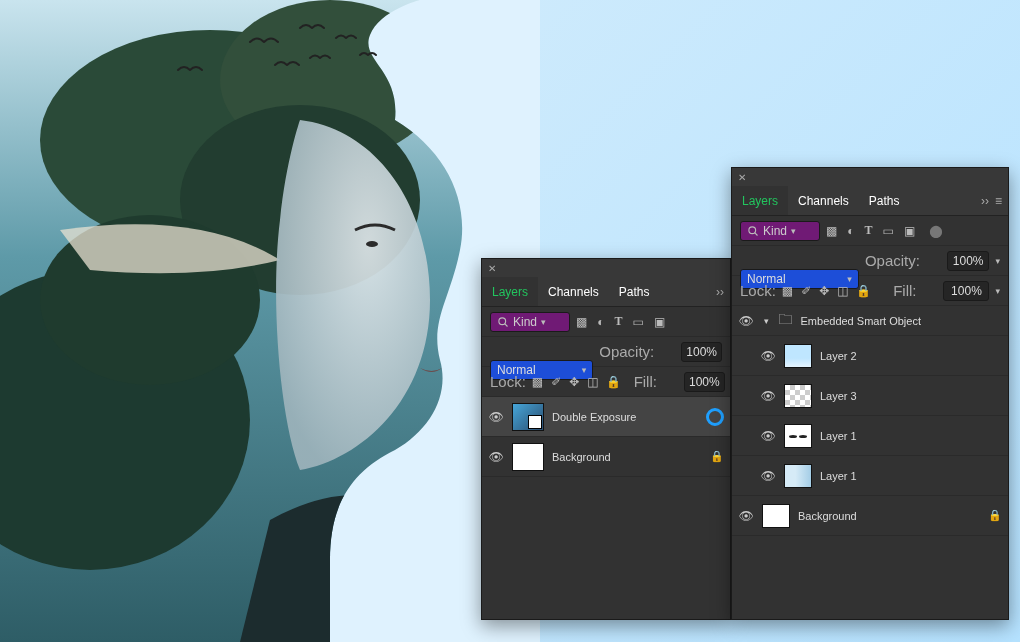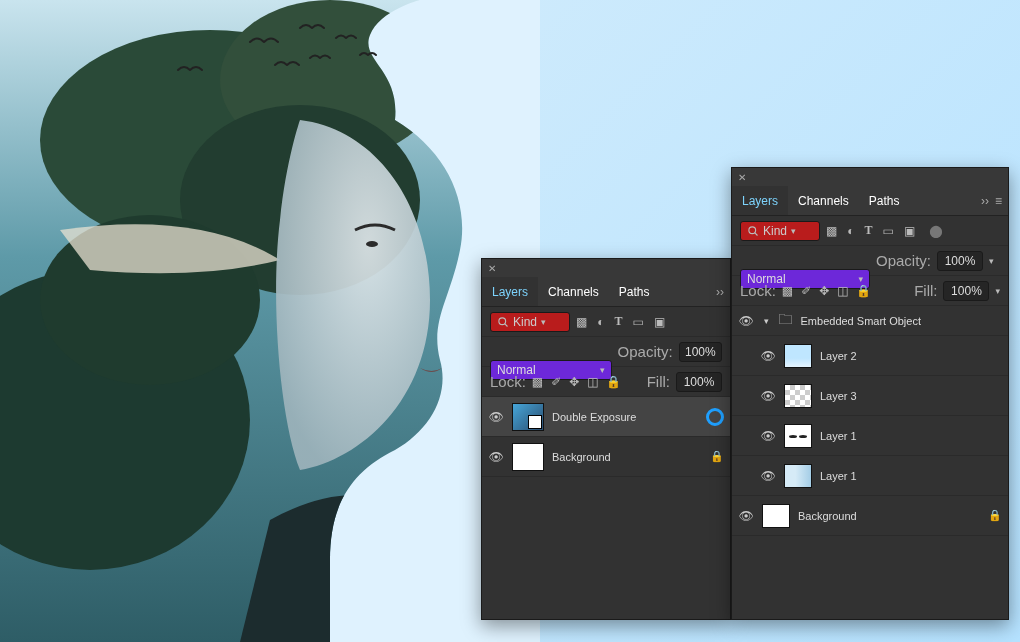--- a/index.html
+++ b/index.html
@@ -15,31 +15,31 @@
 .panel {
   position: absolute; background: #323232; border: 1px solid #1a1a1a;
   box-shadow: 0 6px 18px rgba(0,0,0,0.4); display: flex; flex-direction: column;
 }
 .panel-a { left: 481px; top: 258px; width: 250px; height: 362px; }
 .panel-b { left: 731px; top: 167px; width: 278px; height: 453px; }
 .titlebar { height: 18px; background: #383838; display: flex; align-items: center; padding-left: 6px; }
 .titlebar .x { color: #aaa; font-size: 10px; }
 .tabs { display: flex; align-items: center; height: 30px; background: #383838; border-bottom: 1px solid #222; }
 .tab { padding: 0 10px; font-size: 12px; color: #ffffff; height: 100%; display: flex; align-items: center; }
-.tab.active { color: #7dd3fc; background: #323232; }
+.tab.active { color: #22c55e; background: #323232; }
 .tabs-spacer { flex: 1; }
 .tabs-right { display: flex; align-items: center; gap: 6px; padding-right: 6px; color: #aaa; }
 .row { display: flex; align-items: center; height: 30px; padding: 0 8px; gap: 6px; border-bottom: 1px solid #2a2a2a; }
-.search { display: flex; align-items: center; height: 20px; background: #b91c1c; border: 1px solid #1a1a1a; border-radius: 3px; padding: 0 6px; gap: 4px; flex: 0 0 80px; color: #ccc; }
+.search { display: flex; align-items: center; height: 20px; background: #701a75; border: 1px solid #1a1a1a; border-radius: 3px; padding: 0 6px; gap: 4px; flex: 0 0 80px; color: #ccc; }
 .caret { font-size: 9px; color: #bbb; }
 .filter-icons { display: flex; align-items: center; gap: 10px; color: #bbb; }
 .filter-icons span { font-size: 12px; }
-.select { display: flex; align-items: center; height: 20px; background: #6d28d9; border: 1px solid #1a1a1a; border-radius: 3px; padding: 0 6px; justify-content: space-between; color: #ddd; margin-top: 36px; }
+.select { display: flex; align-items: center; height: 20px; background: #1d4ed8; border: 1px solid #1a1a1a; border-radius: 3px; padding: 0 6px; justify-content: space-between; color: #ddd; margin-top: 36px; }
 .select.blend { width: 130px; }
-.num-input { display: flex; align-items: center; height: 20px; background: #252525; border: 1px solid #1a1a1a; border-radius: 3px; padding: 0 4px; color: #ddd; width: 46px; justify-content: center; }
+.num-input { display: flex; align-items: center; height: 20px; background: #252525; border: 1px solid #1a1a1a; border-radius: 3px; padding: 0 4px; color: #ddd; width: 46px; justify-content: center; margin-left: 21px; }
 .label { color: #aaa; font-size: 15px; }
 .lock-icons { display: flex; align-items: center; gap: 8px; color: #bbb; }
 .layers-list { flex: 1; background: #323232; overflow: hidden; }
 .layer-row { display: flex; align-items: center; height: 40px; padding: 0 6px 0 6px; gap: 8px; border-bottom: 1px solid #2a2a2a; }
 .layer-row.selected { background: #444; }
 .group-row { height: 30px; }
 .nested { padding-left: 28px; }
 .eye { width: 16px; text-align: center; color: #ccc; font-size: 12px; }
 .disclose { color: #ccc; font-size: 9px; padding: 0 2px; }
 .thumb { width: 32px; height: 28px; border: 1px solid #111; background: #fff; position: relative; }

